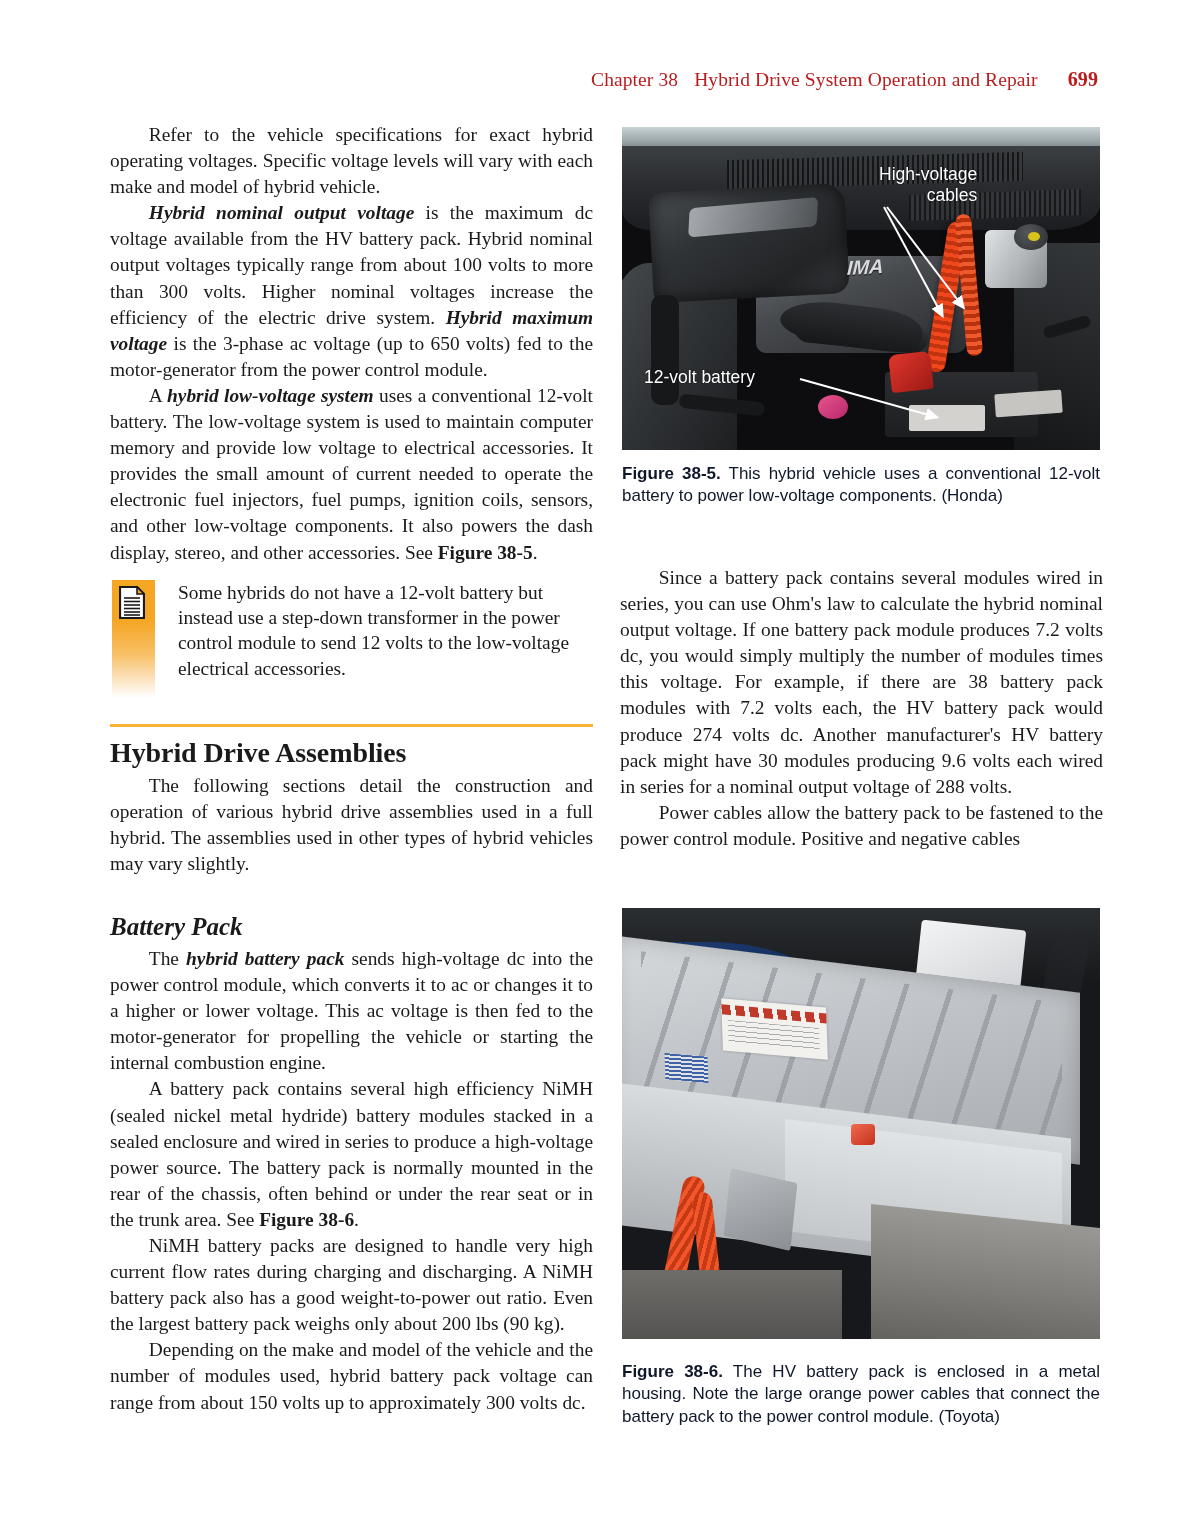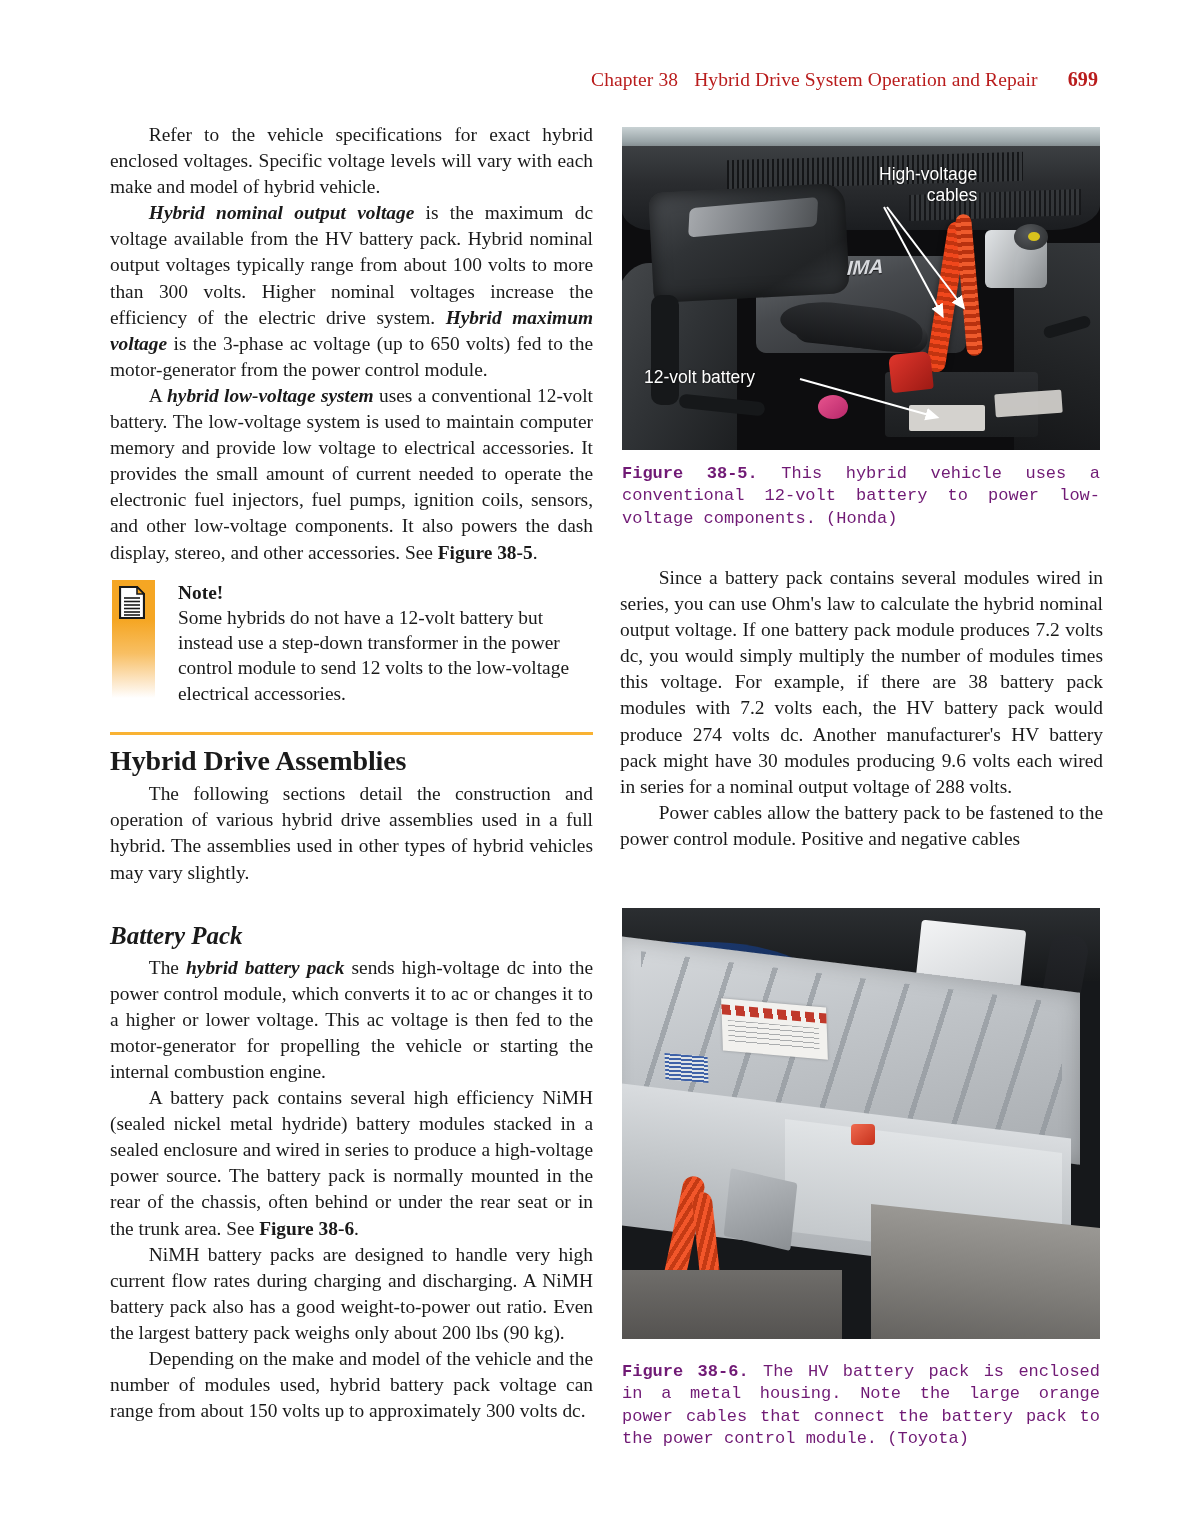--- a/index.html
+++ b/index.html
@@ -119,25 +119,25 @@
   }
 
   
   .figure { position: absolute; }
   .fig-photo {
     position: relative;
     overflow: hidden;
     background: #1b1b1d;
   }
   .caption {
-    font-family: Liberation Mono, monospace;
+    font-family: Liberation Sans, sans-serif;
     font-size: 17px;
     line-height: 22.4px;
     text-align: justify;
-    color: #701a75;
+    color: #0f172a;
     margin: 0;
   }
   .caption .cap-label { font-weight: bold; }
 
   
   .callout {
     position: absolute;
     font-family: "Liberation Sans", "DejaVu Sans", sans-serif;
     font-size: 17.5px;
     line-height: 21px;
@@ -374,21 +374,21 @@
 <body>
 
 <div class="page">
 
   <div class="running-head">
     <span class="rh-chapter">Chapter 38</span><span class="rh-title">Hybrid Drive System Operation and Repair</span><span class="rh-folio">699</span>
   </div>
 
   <div class="col col-left">
 
-    <p class="body">Refer to the vehicle specifications for exact hybrid enclosed voltages. Specific voltage levels will vary with each make and model of hybrid vehicle.</p>
+    <p class="body">Refer to the vehicle specifications for exact hybrid operating voltages. Specific voltage levels will vary with each make and model of hybrid vehicle.</p>
 
     <p class="body"><b class="term">Hybrid nominal output voltage</b><span> is the maximum dc voltage available from the HV battery pack. Hybrid nominal output voltages typically range from about 100 volts to more than 300 volts. Higher nominal voltages increase the efficiency of the electric drive system. </span><b class="term">Hybrid maximum voltage</b><span> is the 3-phase ac voltage (up to 650 volts) fed to the motor-generator from the power control module.</span></p>
 
     <p class="body"><span>A </span><b class="term">hybrid low-voltage system</b><span> uses a conventional 12-volt battery. The low-voltage system is used to maintain computer memory and provide low voltage to electrical accessories. It provides the small amount of current needed to operate the electronic fuel injectors, fuel pumps, ignition coils, sensors, and other low-voltage components. It also powers the dash display, stereo, and other accessories. See </span><b class="figref">Figure 38-5</b><span>.</span></p>
 
     <div class="note-box">
       <div class="note-bar"></div>
       <span class="note-icon">
         <svg viewBox="0 0 26 33" width="26" height="33" aria-hidden="true">
           <polygon points="1,1 18,1 25,8 25,32 1,32" fill="#ffffff" stroke="#1a1a1a" stroke-width="2.2"></polygon>
@@ -396,21 +396,20 @@
           <g stroke="#1a1a1a" stroke-width="1.6">
             <line x1="5" y1="12" x2="21" y2="12"></line>
             <line x1="5" y1="15.5" x2="21" y2="15.5"></line>
             <line x1="5" y1="19" x2="21" y2="19"></line>
             <line x1="5" y1="22.5" x2="21" y2="22.5"></line>
             <line x1="5" y1="26" x2="21" y2="26"></line>
             <line x1="5" y1="29" x2="21" y2="29"></line>
           </g>
         </svg>
       </span>
-      <div class="note-title">Note!</div>
       <p class="note-text">Some hybrids do not have a 12-volt battery but instead use a step-down transformer in the power control module to send 12 volts to the low-voltage electrical accessories.</p>
     </div>
 
     <div class="rule-orange"></div>
     <h1 class="sec-head">Hybrid Drive Assemblies</h1>
 
     <p class="body">The following sections detail the construction and operation of various hybrid drive assemblies used in a full hybrid. The assemblies used in other types of hybrid vehicles may vary slightly.</p>
 
     <h2 class="sub-head">Battery Pack</h2>
 

